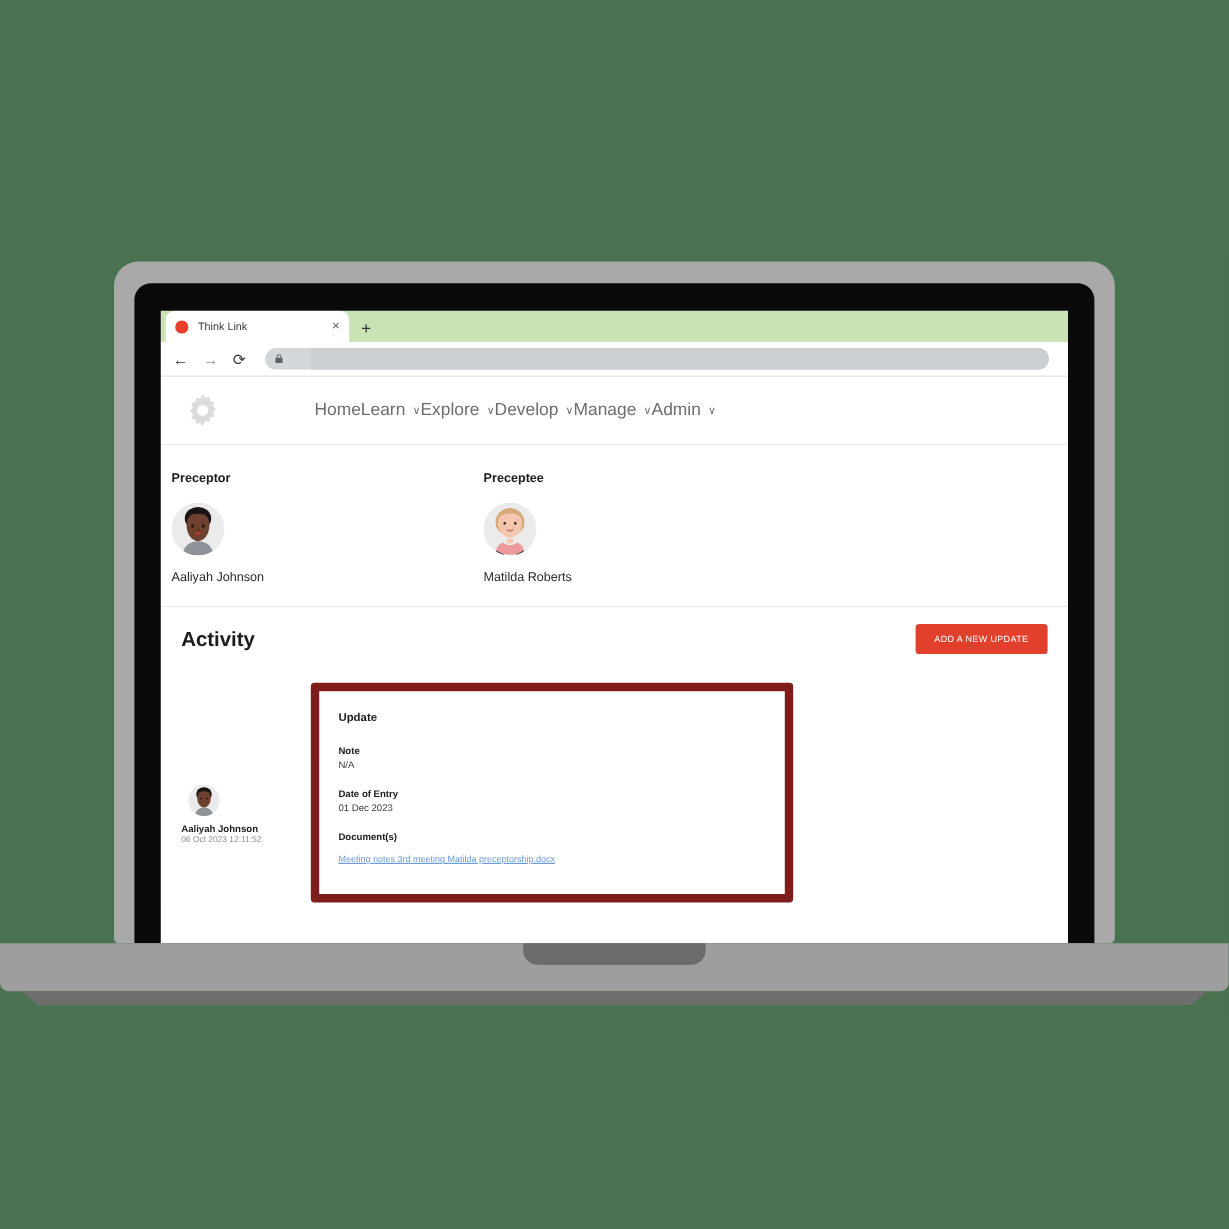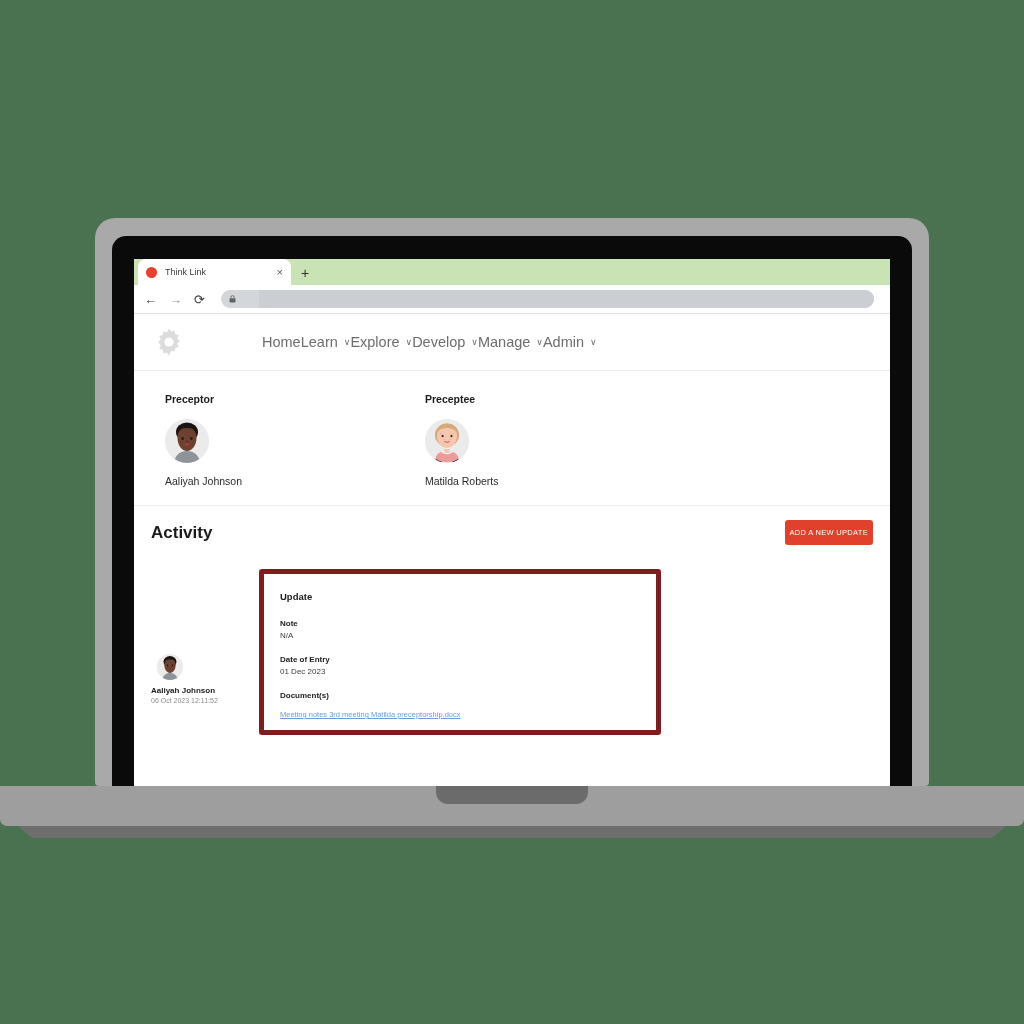--- a/index.html
+++ b/index.html
@@ -166,21 +166,21 @@
   #status-badge {
     background: #8cc152; color: #ffffff;
     font-size: 8px;
     padding: 5px 9px;
     border-radius: 3px;
     white-space: nowrap;
   }
 
   #people-row {
     display: flex;
-    padding: 22px 17px 0 31px;
+    padding: 22px 17px 0 9px;
   }
   .person-col { width: 260px; }
   .person-role {
     font-size: 10.5px; font-weight: bold; color: #1c1c1c;
     margin-bottom: 14px;
   }
   .person-avatar {
     width: 44px; height: 44px;
     border-radius: 50%;
     background: #eceaea;
@@ -196,21 +196,21 @@
 
   #activity-row {
     display: flex; align-items: center; justify-content: space-between;
     padding: 14px 17px 0 17px;
   }
   #activity-title { font-size: 17px; font-weight: bold; color: #1c1c1c; }
   #add-update-button {
     background: #e0402c; color: #ffffff;
     font-size: 7.5px;
     letter-spacing: 0.3px;
-    padding: 8px 5px;
+    padding: 8px 16px;
     border-radius: 3px;
     border: none;
     white-space: nowrap;
   }
 
   #activity-list { padding: 24px 17px 0 17px; display: flex; }
   #entry-author {
     width: 108px; flex: none;
     padding-top: 85px;
     text-align: left;
@@ -218,24 +218,24 @@
   #entry-avatar {
     width: 26px; height: 26px; border-radius: 50%;
     background: #eceaea; overflow: hidden;
     margin-bottom: 6px; margin-left: 6px;
   }
   #entry-author-name { font-size: 8px; font-weight: bold; color: #1c1c1c; margin-bottom: 2px; }
   #entry-timestamp { font-size: 7px; color: #8b8b8b; }
 
   #update-card {
     width: 402px;
-    border: 5px solid #7f1d1d;
+    border: 7px solid #7f1d1d;
     border-radius: 3px;
     background: #ffffff;
-    padding: 17px 16px 9px 16px;
+    padding: 17px 16px 22px 16px;
   }
   #update-card-title {
     font-size: 9.5px; font-weight: bold; color: #1c1c1c;
     margin-bottom: 17px;
   }
   .field-label { font-size: 8px; font-weight: bold; color: #1c1c1c; margin-bottom: 3px; }
   .field-value { font-size: 8px; color: #3d3d3d; margin-bottom: 15px; }
   .field-link { font-size: 7.5px; color: #6b9bd8; margin-top: 16px; }
 
   svg { display: block; }

